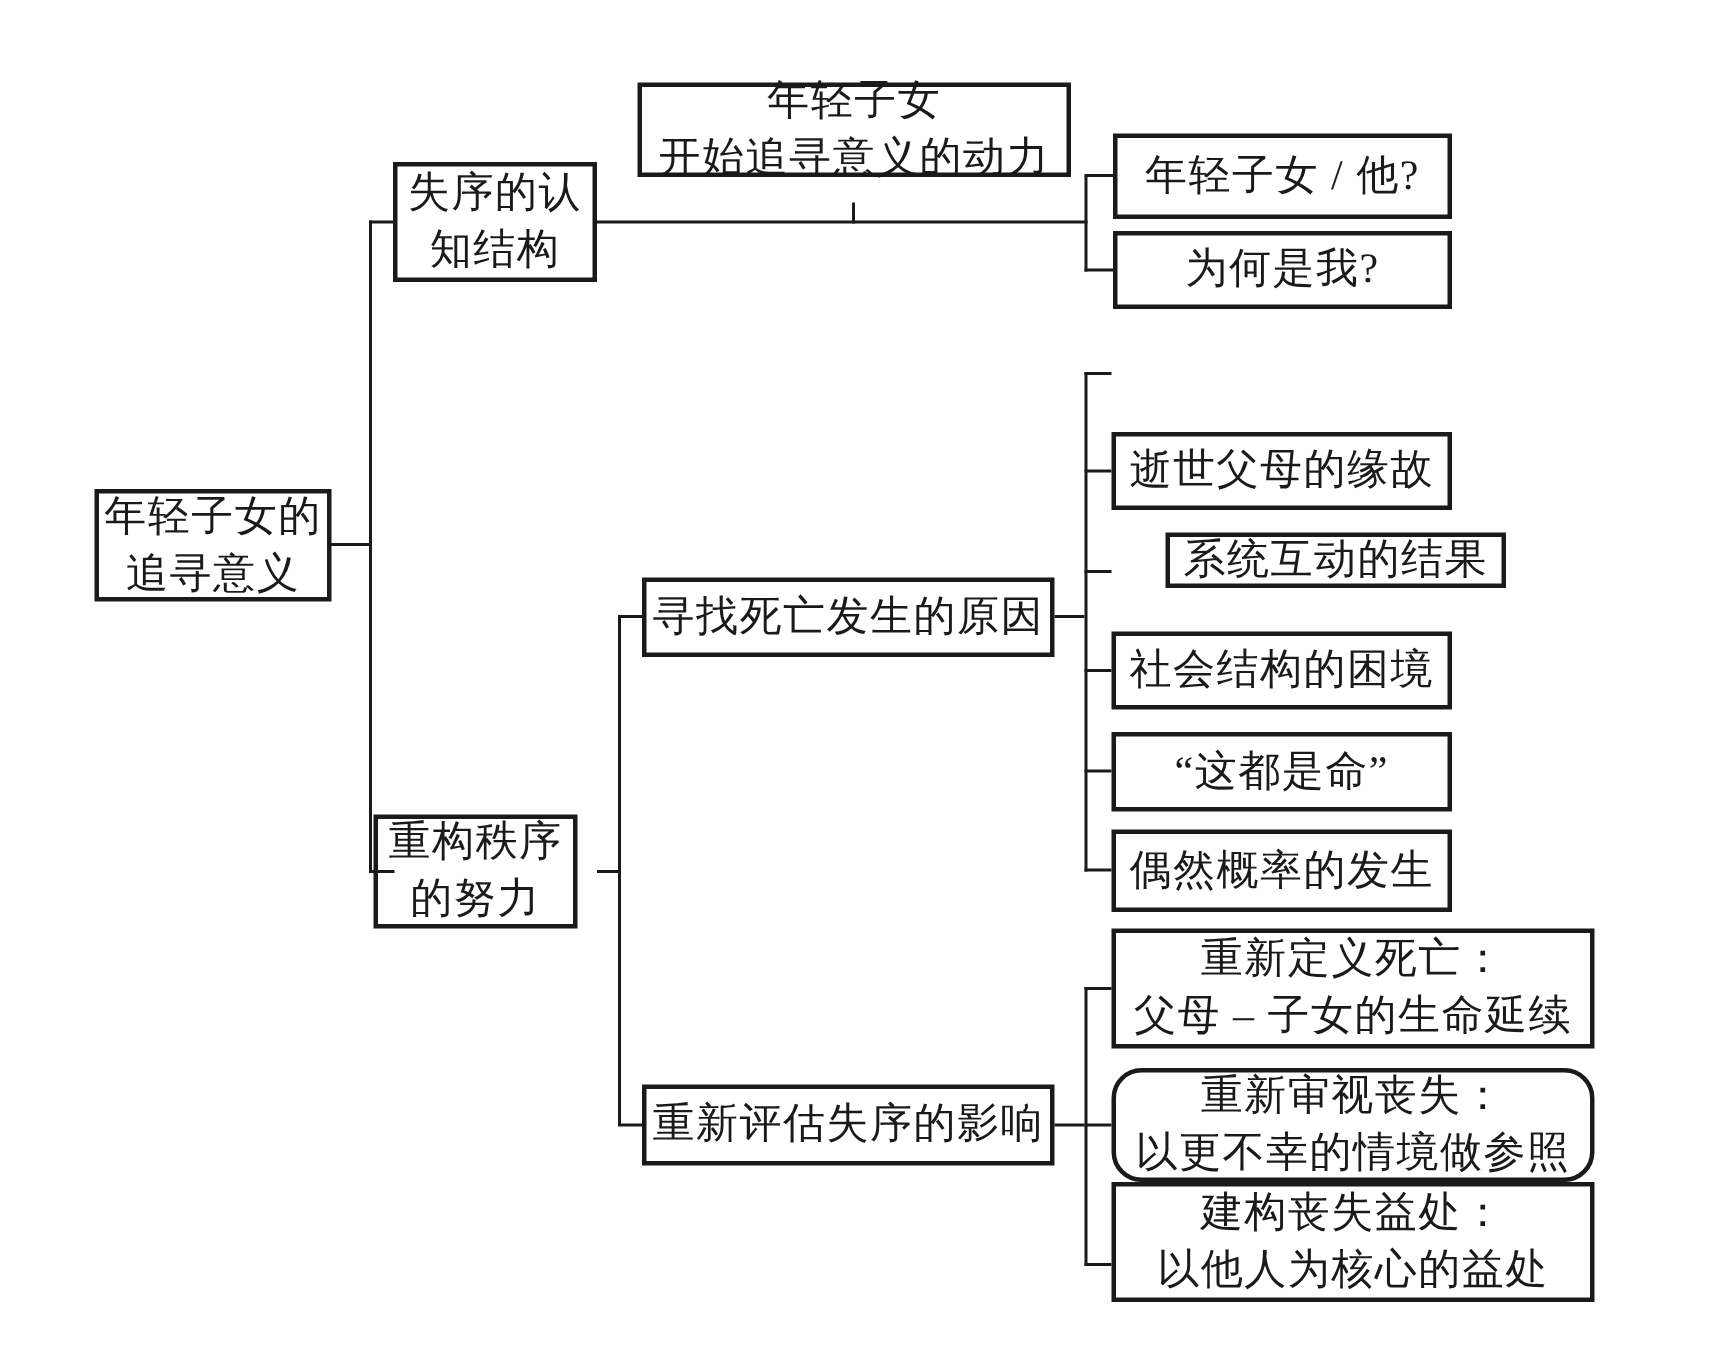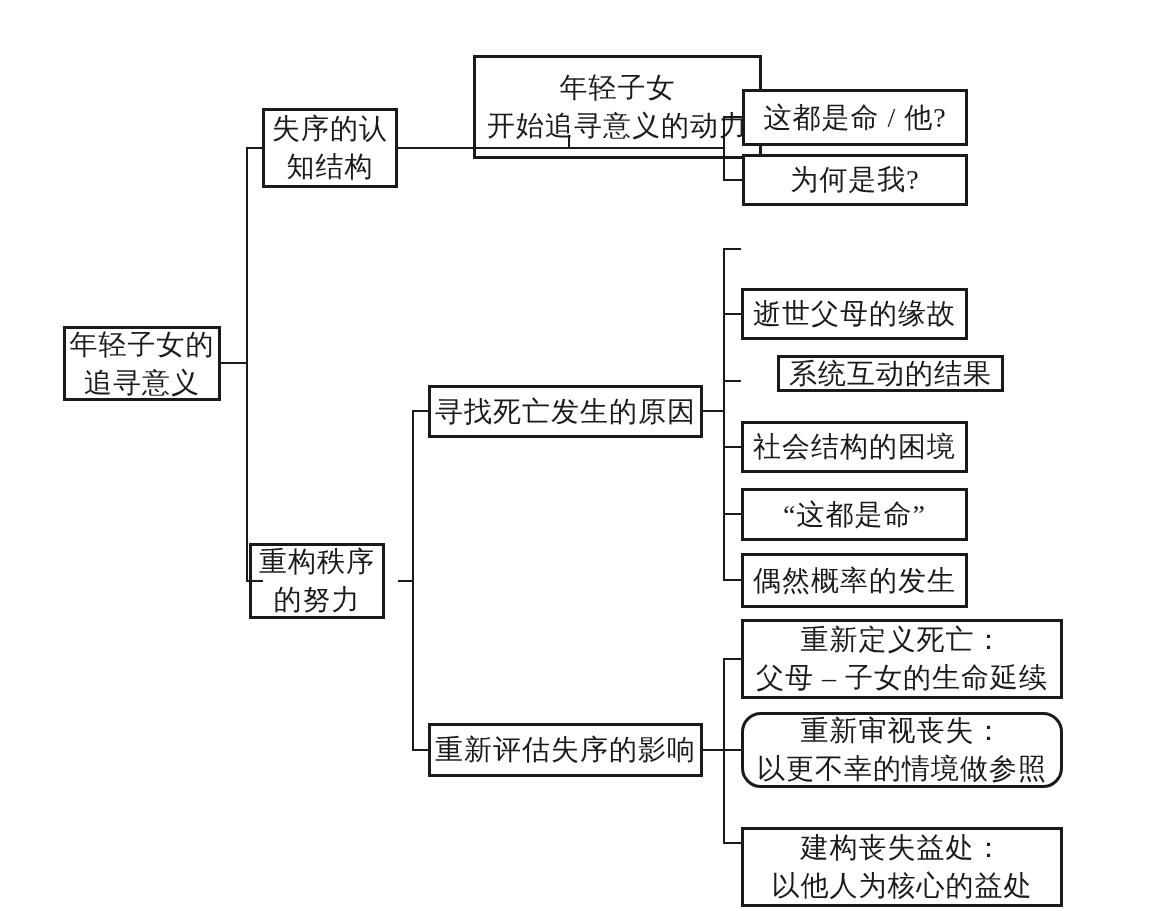--- a/index.html
+++ b/index.html
@@ -30,48 +30,48 @@
     line-height: 38px;
     letter-spacing: 1px;
   }
   .line {
     position: absolute;
     background: #1a1a1a;
   }
   
   #n-root       { left:  63px; top: 326px; width: 158px; height:  75px; }
   #n-disorder   { left: 262px; top: 108px; width: 136px; height:  80px; }
-  #n-motive     { left: 425px; top:  55px; width: 289px; height:  104px; margin-left: 48px; }
+  #n-motive     { left: 425px; top:  55px; width: 289px; height:  63px; }
   #n-why-other  { left: 742px; top:  89px; width: 226px; height:  57px; }
   #n-why-me     { left: 742px; top: 154px; width: 226px; height:  52px; }
   #n-rebuild    { left: 249px; top: 543px; width: 136px; height:  76px; }
   #n-find-cause { left: 428px; top: 385px; width: 275px; height:  53px; }
   #n-cause-others  { left: 741px; top: 223px; width: 227px; height: 52px; }
   #n-cause-parents { left: 741px; top: 288px; width: 227px; height: 52px; }
   #n-cause-system  { left: 777px; top: 355px; width: 227px; height: 37px; }
   #n-cause-society { left: 741px; top: 421px; width: 227px; height: 52px; }
   #n-cause-fate    { left: 741px; top: 488px; width: 227px; height: 53px; }
   #n-cause-chance  { left: 741px; top: 553px; width: 227px; height: 55px; }
   #n-reassess   { left: 428px; top: 723px; width: 275px; height:  54px; }
   #n-redefine   { left: 741px; top: 619px; width: 322px; height:  80px; }
   #n-review     { left: 741px; top: 712px; width: 322px; height:  76px; border-radius: 20px; }
-  #n-construct  { left: 741px; top: 827px; width: 322px; height:  80px; }
+  #n-construct  { left: 741px; top: 788px; width: 322px; height:  80px; }
 </style>
 </head>
 <body>
 
 <div class="canvas">
 
   <div class="node" id="n-root">年轻子女的
 追寻意义</div>
   <div class="node" id="n-disorder">失序的认
 知结构</div>
   <div class="node" id="n-motive">年轻子女
 开始追寻意义的动力</div>
-  <div class="node" id="n-why-other">这都是命 / 他?</div>
+  <div class="node" id="n-why-other">年轻子女 / 他?</div>
   <div class="node" id="n-why-me">为何是我?</div>
   <div class="node" id="n-rebuild">重构秩序
 的努力</div>
   <div class="node" id="n-find-cause">寻找死亡发生的原因</div>
   <div class="node" id="n-cause-parents">逝世父母的缘故</div>
   <div class="node" id="n-cause-system">系统互动的结果</div>
   <div class="node" id="n-cause-society">社会结构的困境</div>
   <div class="node" id="n-cause-fate">“这都是命”</div>
   <div class="node" id="n-cause-chance">偶然概率的发生</div>
   <div class="node" id="n-reassess">重新评估失序的影响</div>

